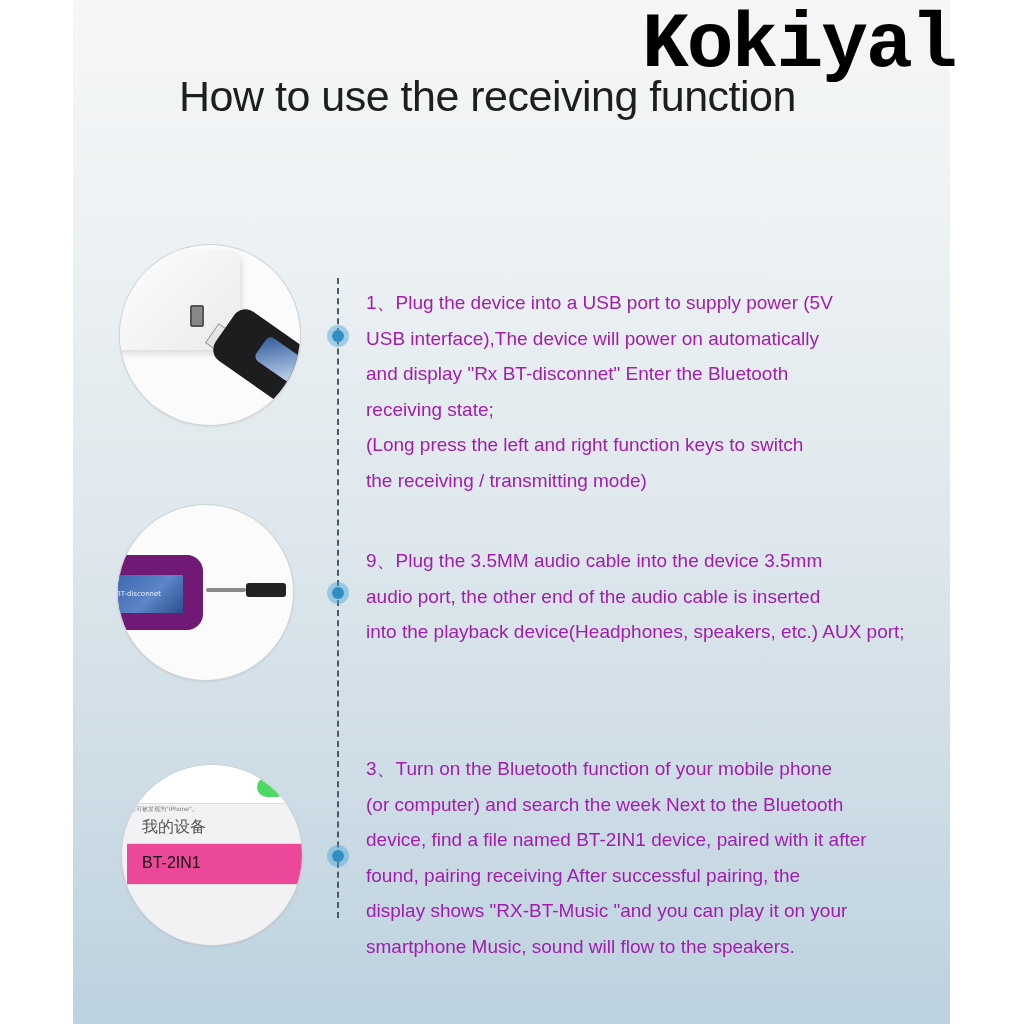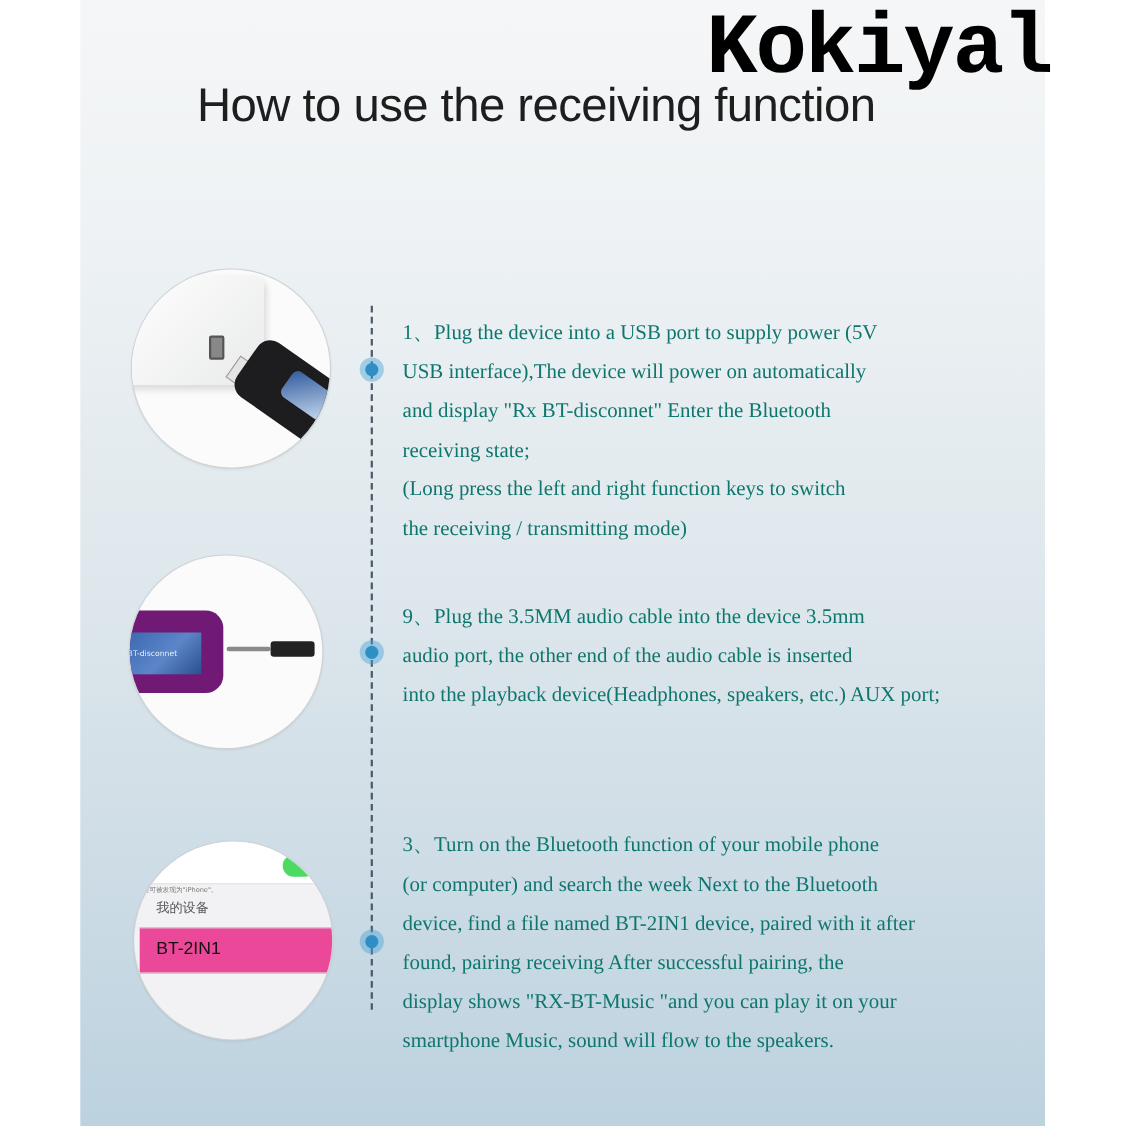--- a/index.html
+++ b/index.html
@@ -33,22 +33,22 @@
     position: absolute; width: 22px; height: 22px; border-radius: 50%;
     background: rgba(74, 164, 214, 0.45);
     left: 327px;
   }
   .dot::after {
     content: ""; position: absolute; left: 5px; top: 5px; width: 12px; height: 12px;
     border-radius: 50%; background: #2f8fc4;
   }
   .step-text {
     position: absolute; left: 366px;
-    font-family: Liberation Serif, serif;
-    font-size: 19px; line-height: 35.6px; color: #0f766e;
+    font-family: Liberation Sans, sans-serif;
+    font-size: 19px; line-height: 35.6px; color: #a21caf;
     white-space: nowrap;
   }
   .circle {
     position: absolute; border-radius: 50%; background: #fbfbfb; overflow: hidden;
     box-shadow: 0 0 0 1px #cfd3d6, 0 1px 3px rgba(0,0,0,0.15);
   }
   
   .c1 { left: 120px; top: 245px; width: 180px; height: 180px; }
   .usb-port-box {
     position: absolute; left: -10px; top: 5px; width: 130px; height: 100px;
@@ -76,21 +76,21 @@
     background: linear-gradient(135deg,#3a66b0 0%,#5c86c8 55%,#2a4f8e 100%);
     color: #e8eef8; font-size: 7px; line-height: 38px; padding-left: 3px; box-sizing: border-box;
   }
   .jack-tip { position: absolute; left: 88px; top: 83px; width: 40px; height: 4px; background: #8a8a8a; border-radius: 2px; }
   .jack-body { position: absolute; left: 128px; top: 78px; width: 40px; height: 14px; background: #222; border-radius: 3px; }
   
   .c3 { left: 122px; top: 765px; width: 180px; height: 180px; background: #f2f2f4; }
   .ph-top { position: absolute; left: 0; top: 0; width: 180px; height: 38px; background: #fff; border-bottom: 1px solid #dcdcdc; }
   .ph-toggle { position: absolute; left: 135px; top: 12px; width: 30px; height: 20px; background: #4cd964; border-radius: 10px; }
   .ph-note { position: absolute; left: 2px; top: 40px; font-size: 6px; color: #777; white-space: nowrap; }
-  .ph-header { position: absolute; left: 20px; top: 52px; font-size: 12px; color: #555; }
+  .ph-header { position: absolute; left: 20px; top: 52px; font-size: 16px; color: #555; }
   .ph-row { position: absolute; left: 5px; top: 78px; width: 175px; height: 40px; background: #ec4899; border-top: 1px solid #dcdcdc; border-bottom: 1px solid #dcdcdc; }
   .ph-device { position: absolute; left: 15px; top: 10px; font-size: 16px; color: #111; font-family: "Liberation Sans", sans-serif; }
 </style>
 </head>
 <body>
 
 <div class="panel"></div>
 
 <div class="watermark">Kokiyal</div>
 <div class="title">How to use the receiving function</div>

